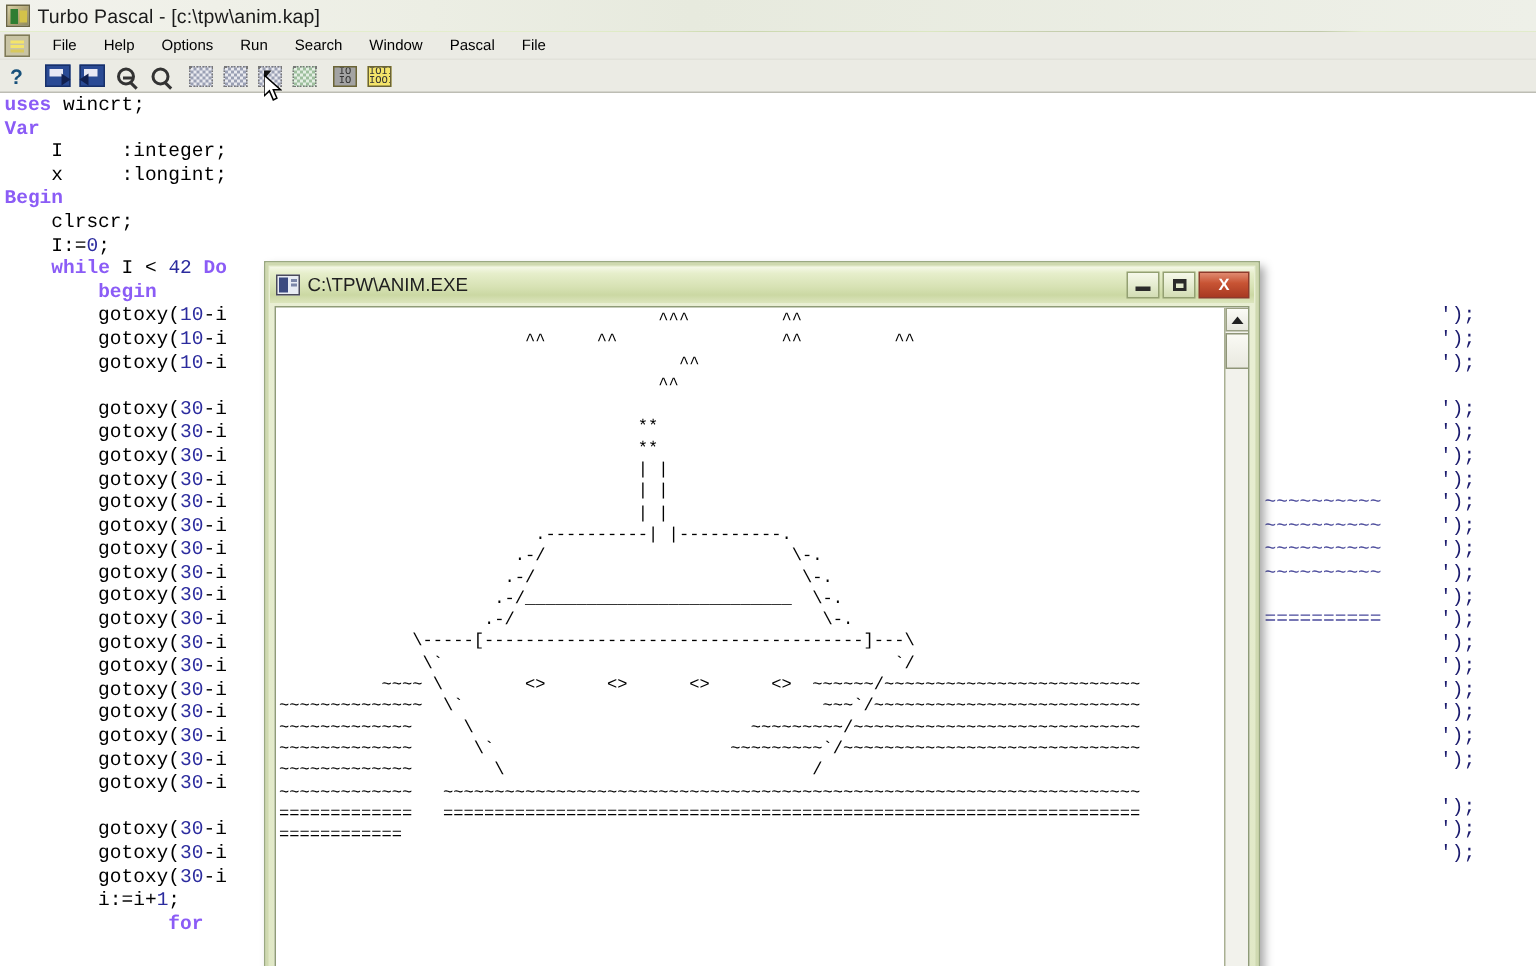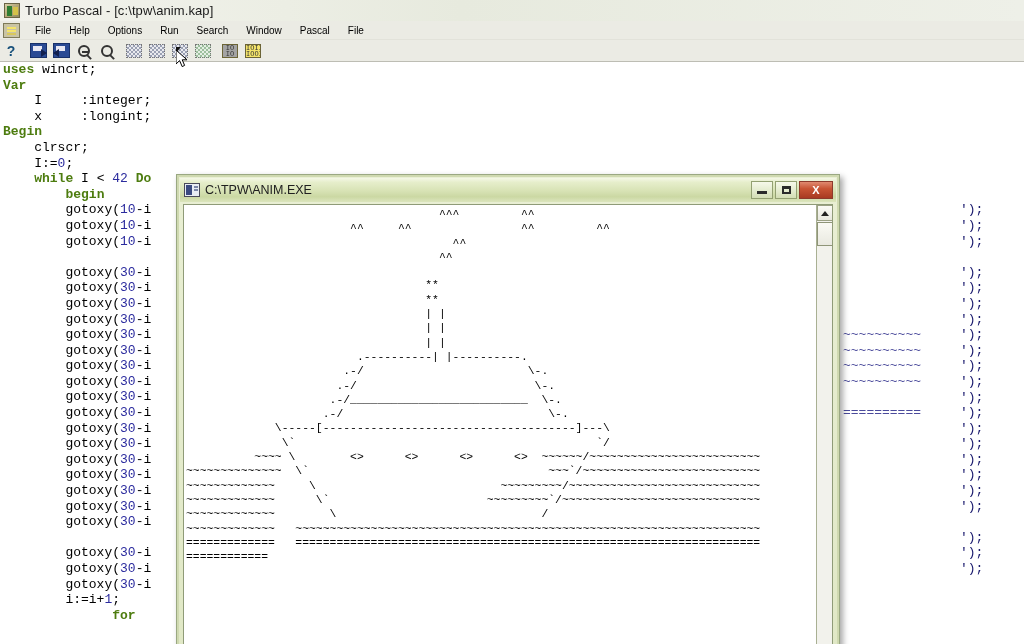--- a/index.html
+++ b/index.html
@@ -156,21 +156,21 @@
     color: #000;
   }
   #code-right {
     position: absolute; left: 960px; top: 0; white-space: pre;
     color: #1b1b6e;
   }
   #code-blue-strings {
     position: absolute; left: 843px; top: 0; white-space: pre;
     color: #2b2b8a;
   }
-  .kw  { font-weight: bold; color: #4d7c0f; }
+  .kw  { font-weight: bold; color: #8b5cf6; }
   .num { color: #2b2b9e; }
 
   
   #console-win {
     position: absolute; left: 176px; top: 174px; width: 664px; height: 552px;
     background: #dfe6c8;
     border: 1px solid #9aa882;
     box-shadow: 3px 3px 6px rgba(0,0,0,0.35);
     padding: 0;
   }

